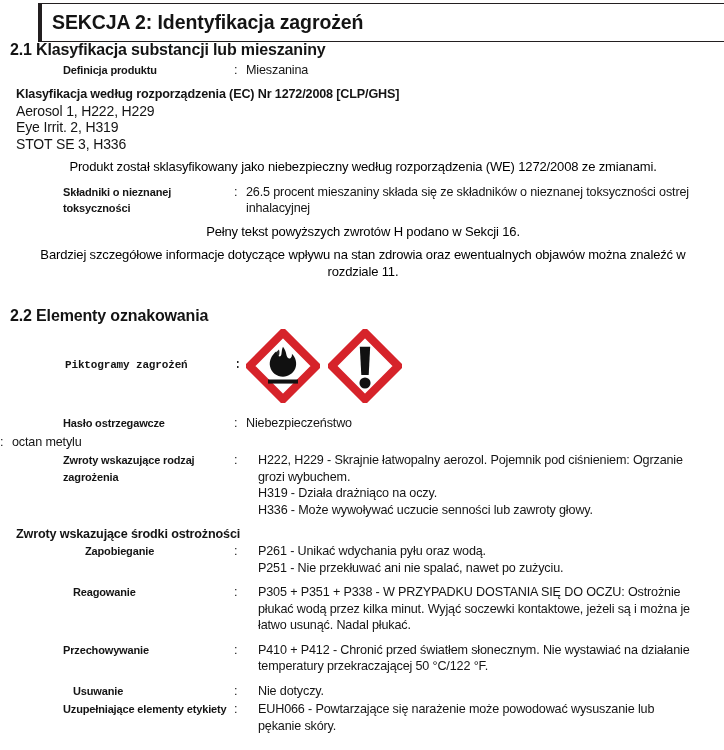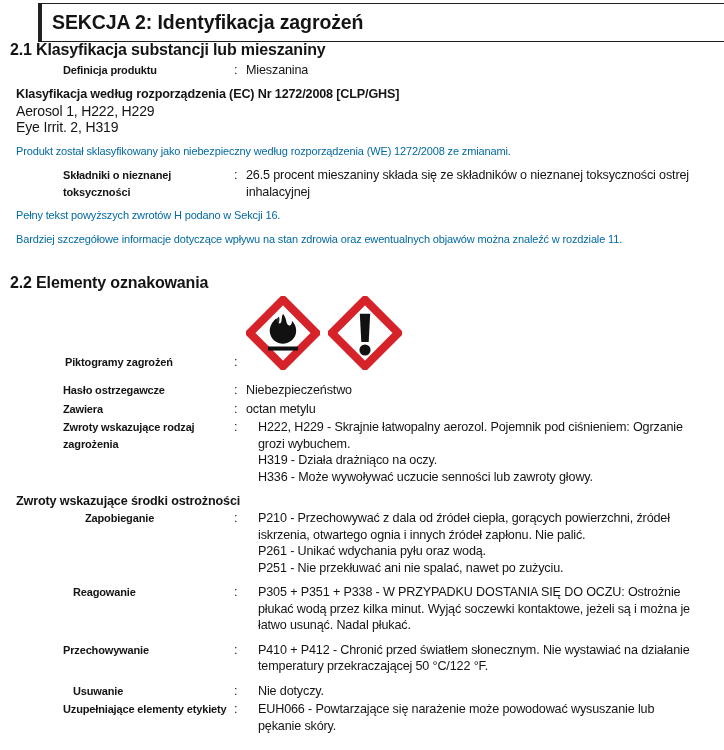--- a/index.html
+++ b/index.html
@@ -113,32 +113,34 @@
 
   
   .plain-line {
     font-size: 14px;
     color: #141414;
     line-height: 16.5px;
     margin: 0 14px 0 16px;
     letter-spacing: -0.15px;
   }
   .plain-para {
-    font-size: 11px;
-    color: #0369a1;
+    font-size: 13px;
+    color: #000000;
     line-height: 16.5px;
     margin: 7px 14px 0 16px;
     letter-spacing: -0.15px;
+    text-align: center;
   }
 
   
   .pictogram-row {
     display: flex;
-    align-items: flex-end;
+    align-items: center;
     margin-top: 2px;
+    font-family: Liberation Mono, monospace;
   }
   .pictograms {
     display: flex;
     gap: 8px;
     align-items: center;
     margin-top: 1px;
   }
   .ghs {
     width: 74px;
     height: 74px;
@@ -164,20 +166,21 @@
       <div class="row-colon">:</div>
       <div class="row-value">Mieszanina</div>
     </div>
 
     <div style="height:6px"></div>
 
     <div class="underline-heading">Klasyfikacja według rozporządzenia (EC) Nr 1272/2008 [CLP/GHS]</div>
 
     <div class="plain-line">Aerosol 1, H222, H229</div>
     <div class="plain-line">Eye Irrit. 2, H319</div>
+    <div class="plain-line">STOT SE 3, H336</div>
 
     <div class="plain-para">Produkt został sklasyfikowany jako niebezpieczny według rozporządzenia (WE) 1272/2008 ze zmianami.</div>
 
     <div style="height:6px"></div>
 
     <div class="row">
       <div class="row-label">Składniki o nieznanej toksyczności</div>
       <div class="row-colon">:</div>
       <div class="row-value">26.5 procent mieszaniny składa się ze składników o nieznanej toksyczności ostrej inhalacyjnej</div>
     </div>
@@ -219,21 +222,20 @@
 
     <div style="height:10px"></div>
 
     <div class="row">
       <div class="row-label">Hasło ostrzegawcze</div>
       <div class="row-colon">:</div>
       <div class="row-value">Niebezpieczeństwo</div>
     </div>
 
     <div class="row">
-      <div class="row-label">Zawiera</div>
       <div class="row-colon">:</div>
       <div class="row-value">octan metylu</div>
     </div>
 
     <div class="row">
       <div class="row-label">Zwroty wskazujące rodzaj zagrożenia</div>
       <div class="row-colon">:</div>
       <div class="row-value">
         <span class="vline">H222, H229 - Skrajnie łatwopalny aerozol. Pojemnik pod ciśnieniem: Ogrzanie grozi wybuchem.</span>
         <span class="vline">H319 - Działa drażniąco na oczy.</span>
@@ -242,21 +244,20 @@
     </div>
 
     <div style="height:7px"></div>
 
     <div class="underline-heading">Zwroty wskazujące środki ostrożności</div>
 
     <div class="row">
       <div class="row-label" style="padding-left:38px">Zapobieganie</div>
       <div class="row-colon">:</div>
       <div class="row-value">
-        <span class="vline">P210 - Przechowywać z dala od źródeł ciepła, gorących powierzchni, źródeł iskrzenia, otwartego ognia i innych źródeł zapłonu. Nie palić.</span>
         <span class="vline">P261 - Unikać wdychania pyłu oraz wodą.</span>
         <span class="vline">P251 - Nie przekłuwać ani nie spalać, nawet po zużyciu.</span>
       </div>
     </div>
 
     <div style="height:6px"></div>
 
     <div class="row">
       <div class="row-label" style="padding-left:26px">Reagowanie</div>
       <div class="row-colon">:</div>

